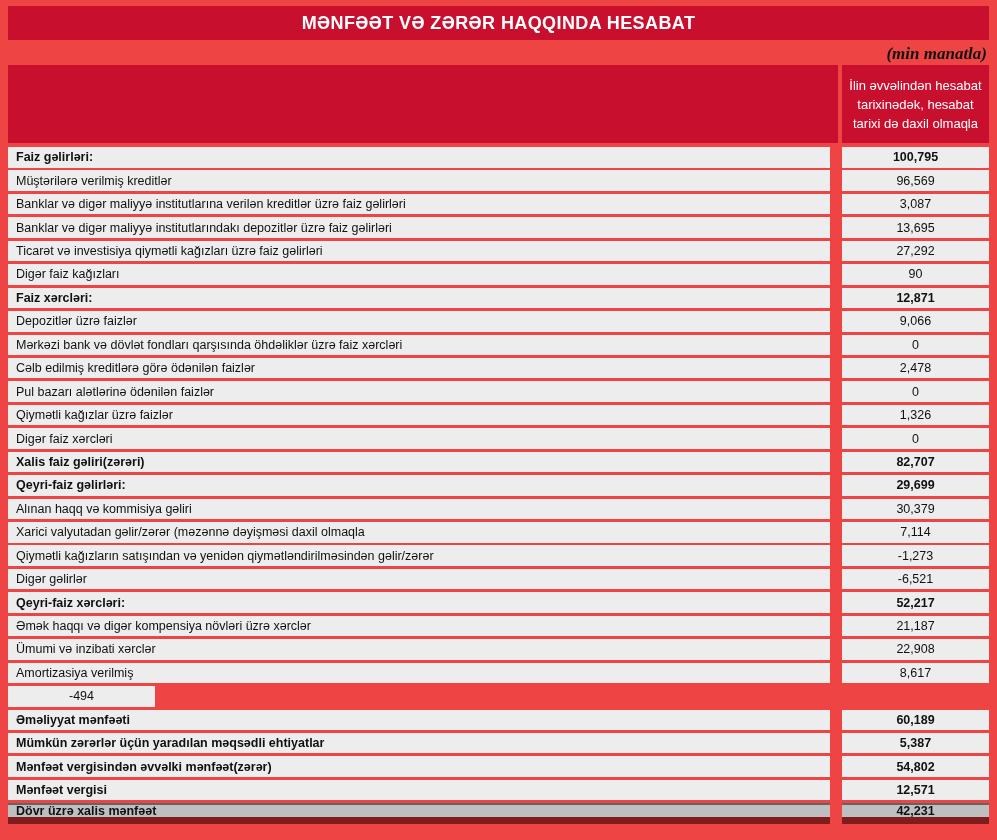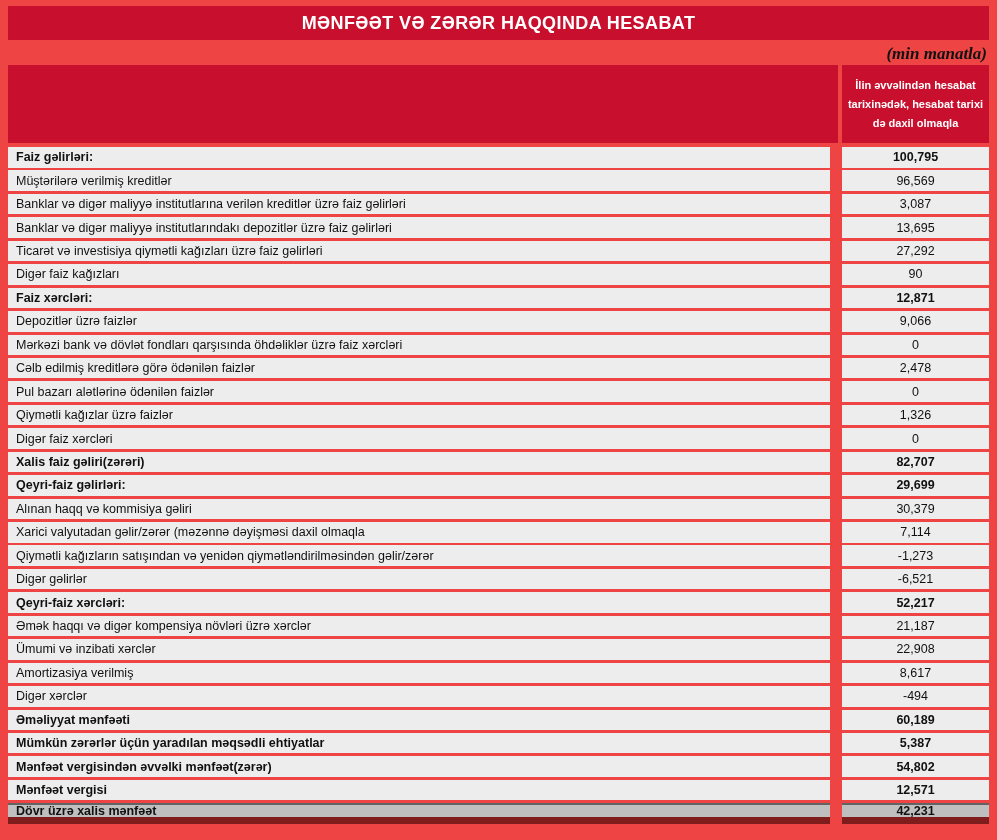--- a/index.html
+++ b/index.html
@@ -48,22 +48,22 @@
   }
   .header-spacer {
     flex: 1;
     background: var(--accent, #C8102E);
   }
   .header-value {
     width: 147px;
     box-sizing: border-box;
     background: var(--accent, #C8102E);
     color: #ffffff;
-    font-weight: bold;
-    font-size: 11px;
+    font-weight: normal;
+    font-size: 13px;
     line-height: 19px;
     display: flex; align-items: center; justify-content: center;
     text-align: center;
     padding: 0 3px;
   }
   .tbody .row {
     display: flex;
     gap: 12px;
     height: 20.5px;
     margin-bottom: 2.95px;
@@ -219,21 +219,20 @@
       <div class="cell row-label">Ümumi və inzibati xərclər</div>
       <div class="cell row-value">22,908</div>
     </div>
 
     <div class="row">
       <div class="cell row-label">Amortizasiya verilmiş</div>
       <div class="cell row-value">8,617</div>
     </div>
 
     <div class="row">
-      <div class="cell row-label">Digər xərclər</div>
       <div class="cell row-value">-494</div>
     </div>
 
     <div class="row bold">
       <div class="cell row-label">Əməliyyat mənfəəti</div>
       <div class="cell row-value">60,189</div>
     </div>
 
     <div class="row bold">
       <div class="cell row-label">Mümkün zərərlər üçün yaradılan məqsədli ehtiyatlar</div>

